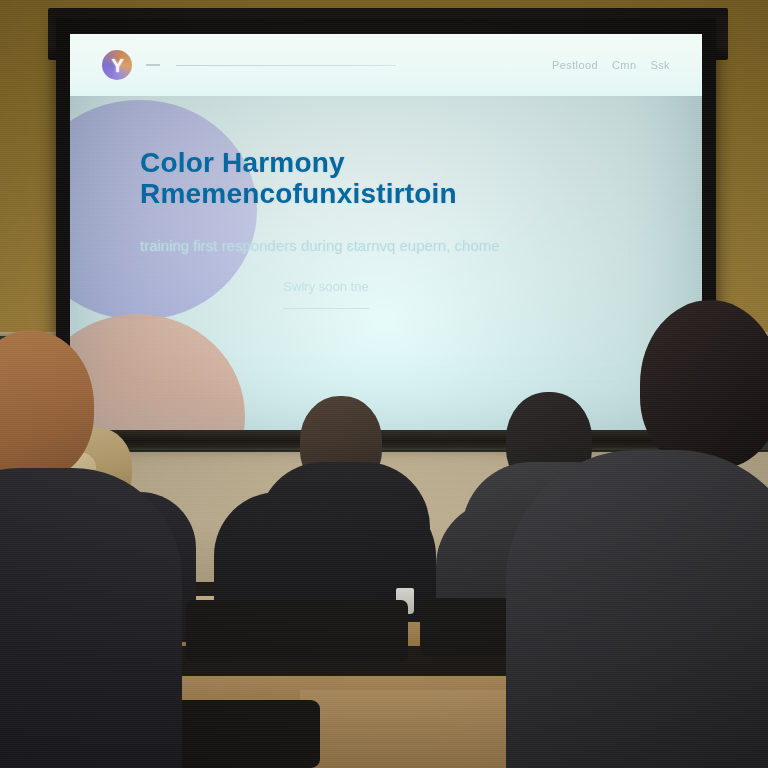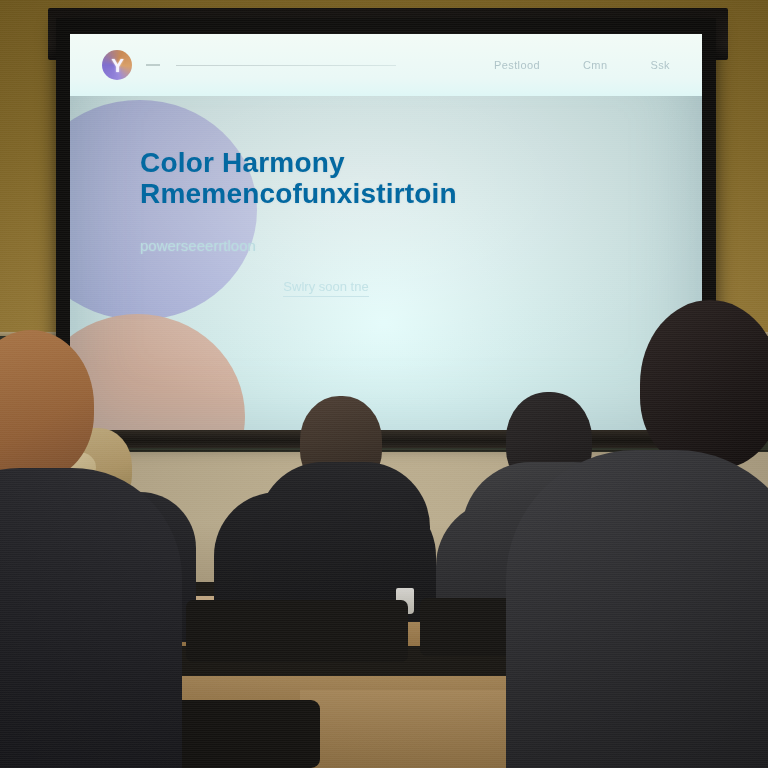--- a/index.html
+++ b/index.html
@@ -58,36 +58,36 @@
     background:conic-gradient(from 200deg,#8f7fd8 0deg,#7f6fcf 70deg,#c98a55 180deg,#d9a06a 255deg,#9b8bdd 330deg,#8f7fd8 360deg);
     filter:blur(.35px);}
   .logo-glyph{position:absolute;inset:0;display:flex;align-items:center;justify-content:center;
     color:#f6f3ff;font-size:19px;font-weight:700;line-height:1;letter-spacing:-1px;
     text-shadow:0 0 2px rgba(255,255,255,.8);}
   .logo-text{font-size:21px;font-weight:600;color:#9a8f7b;letter-spacing:.3px;
     text-shadow:0 0 1.5px rgba(180,170,150,.5);}
   .header-rule{flex:0 0 auto;margin-left:16px;width:220px;height:1px;
     background:linear-gradient(90deg,#b9c6c6 0%,#cfe0df 100%);opacity:.75;}
   .header-dash{width:14px;height:2px;background:#b3c3c2;margin-left:14px;opacity:.8;}
-  .nav{margin-left:auto;display:flex;gap:43px;}
+  .nav{margin-left:auto;display:flex;gap:14px;}
   .nav-item{font-size:11px;color:#a9bfc4;letter-spacing:.4px;
     filter:blur(.55px);opacity:.9;}
 
   
   .slide-body{position:absolute;left:0;top:62px;width:100%;z-index:4;
     padding:0 58px;box-sizing:border-box;}
   .headline{margin:52px 0 0 12px;font-size:28px;font-weight:600;color:#0369a1;
     letter-spacing:.2px;line-height:1.1;filter:blur(.35px);
     text-shadow:0 0 2px rgba(160,160,180,.35);}
   .subcopy{margin:24px 0 0 12px;font-size:15px;line-height:1.55;color:#b9dbdf;
     max-width:470px;filter:blur(.3px);text-shadow:0 0 2px rgba(200,230,235,.6);}
   .subcopy div{white-space:nowrap;}
   .cta-row{margin:20px 0 0 0;text-align:center;padding-right:120px;}
   .cta{display:inline-block;font-size:13px;color:#c2e2e6;
-    border-bottom:1px solid #c8e4e8;padding-bottom:2px;filter:blur(.5px);}
+    border-bottom:1px solid #c8e4e8;padding-bottom:14px;filter:blur(.5px);}
 
   
   .table-front{position:absolute;left:0;top:676px;width:560px;height:92px;
     background:linear-gradient(180deg,#c09a63 0%,#b08a52 40%,#8d6c3d 100%);}
   .table-front2{position:absolute;left:300px;top:690px;width:468px;height:78px;
     background:linear-gradient(180deg,#c6a069 0%,#ab8650 100%);}
   .table-mid{position:absolute;left:150px;top:600px;width:420px;height:46px;
     background:linear-gradient(180deg,#caa670 0%,#a8814b 100%);}
   .table-mid-edge{position:absolute;left:150px;top:596px;width:420px;height:7px;
     background:#e0c094;}
@@ -178,21 +178,21 @@
       <nav class="nav">
         <span class="nav-item">Pestlood</span>
         <span class="nav-item">Cmn</span>
         <span class="nav-item">Ssk</span>
       </nav>
     </div>
 
     <div class="slide-body">
       <h1 class="headline">Color Harmony Rmemencofunxistirtoin</h1>
       <div class="subcopy">
-        <div>powerseeerrtloon</div>
+        <div>training first responders during ɛtarnvq eupern, chome</div>
       </div>
       <div class="cta-row">
         <span class="cta">Swlry soon tne</span>
       </div>
     </div>
 
     <div class="slide-glow"></div>
     <div class="slide-vignette"></div>
   </div>
   <div class="screen-bottom-bar"></div>

